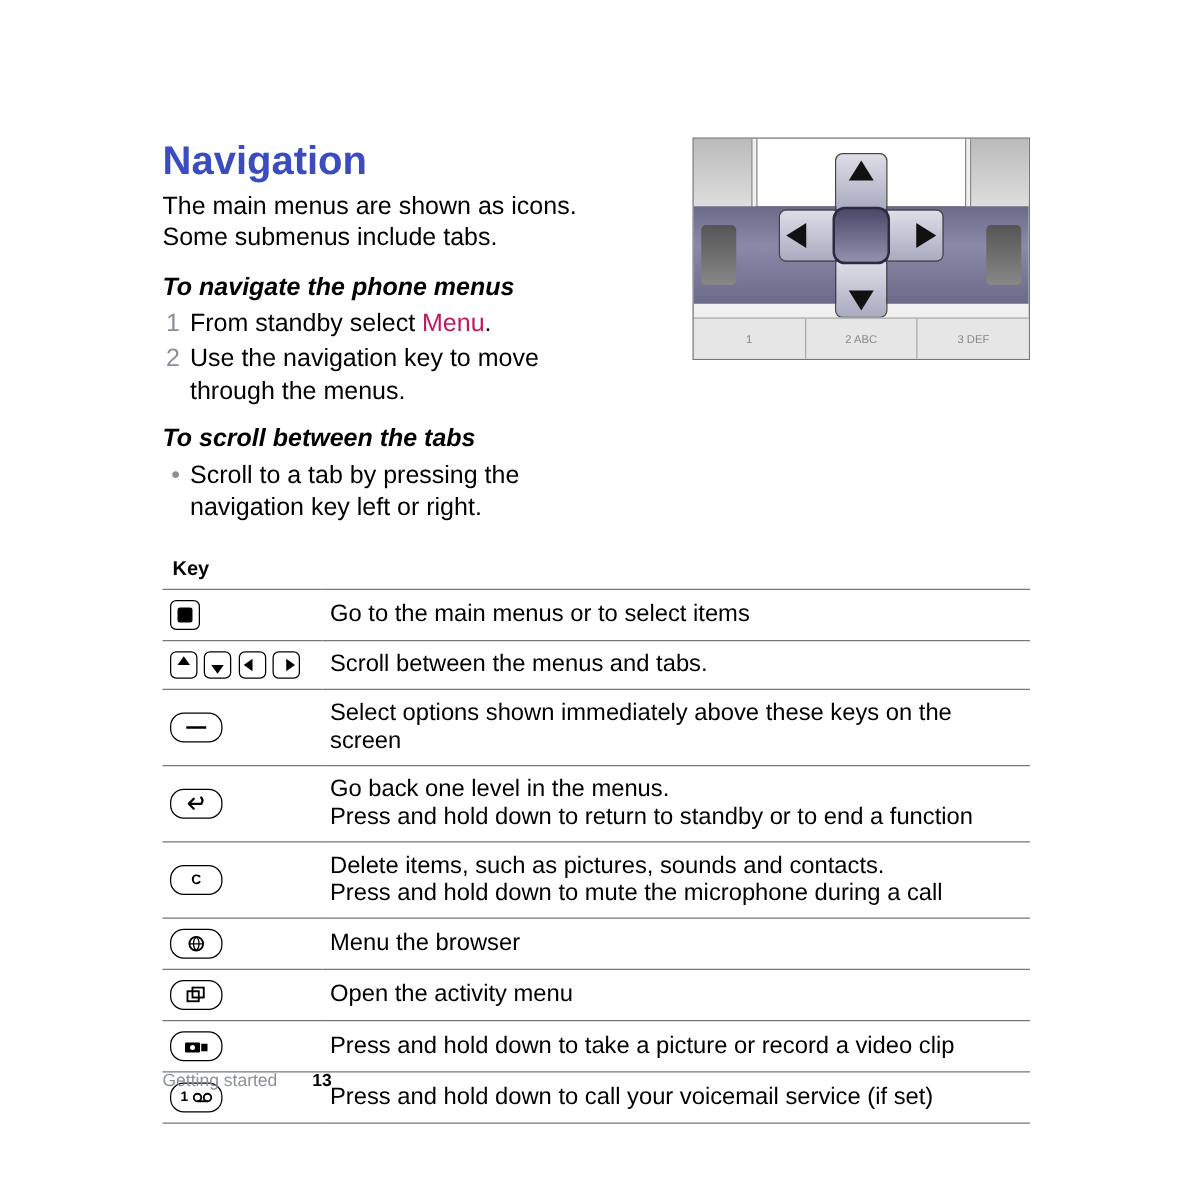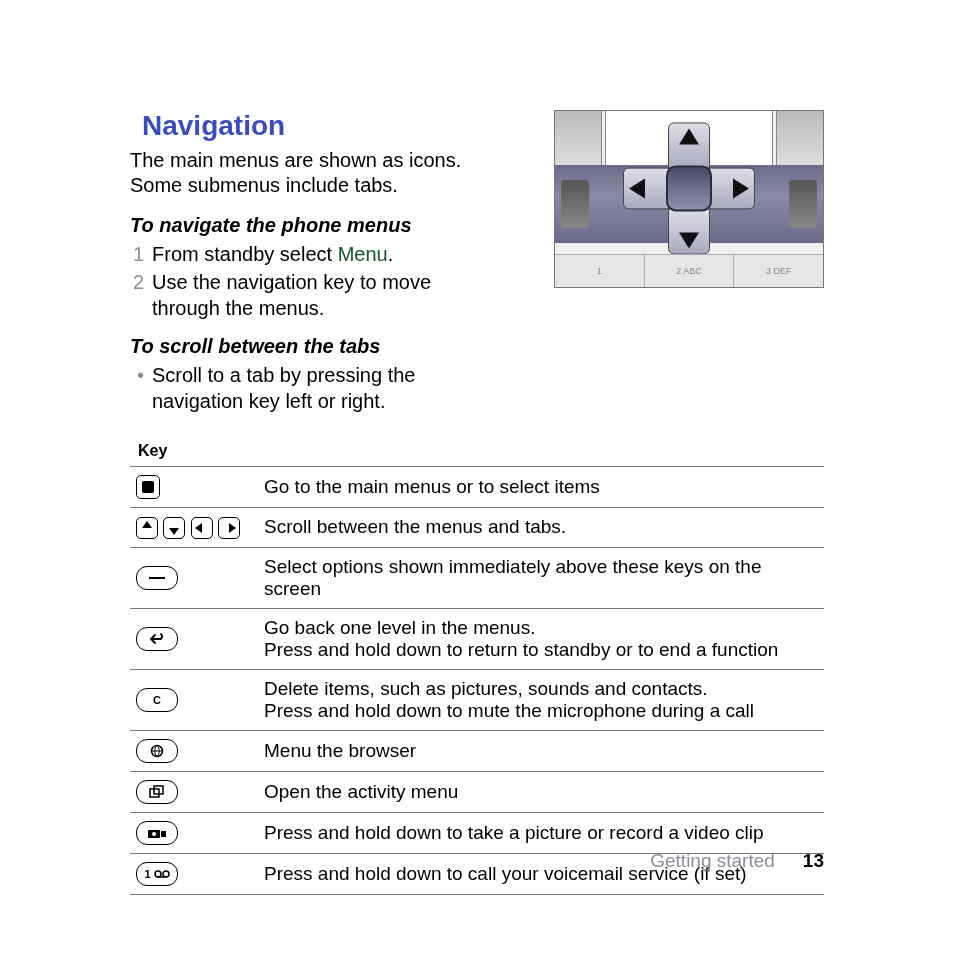--- a/index.html
+++ b/index.html
@@ -13,22 +13,22 @@
   }
   .page {
     position: relative;
     width: 954px;
     height: 954px;
     box-sizing: border-box;
     padding: 110px 130px 60px 130px;
   }
   h2.heading {
     color: #3b4cc0;
-    font-size: 28px;
-    margin: 0 0 6px 12px;
+    font-size: 32px;
+    margin: 0 0 6px 0;
     font-weight: bold;
   }
   .intro {
     font-size: 20px;
     line-height: 1.25;
     margin: 0 0 16px 0;
   }
   .subhead {
     font-style: italic;
     font-weight: bold;
@@ -54,21 +54,21 @@
     flex: 0 0 auto;
     color: #8a8f98;
     font-size: 20px;
     line-height: 1.3;
     text-align: right;
   }
   .instr-text {
     flex: 1 1 auto;
   }
   .link {
-    color: #14532d;
+    color: #be185d;
     text-align: center;
   }
   .columns {
     display: flex;
     gap: 30px;
   }
   .leftcol {
     width: 340px;
   }
   .rightcol {
@@ -235,23 +235,22 @@
 
   
   .footer {
     position: absolute;
     left: 0; right: 0;
     bottom: 78px;
     text-align: center;
   }
   .footer-top {
     color: #8a8f98;
-    font-size: 19px;
-    display: flex;
-    justify-content: flex-end;
+    font-size: 14px;
+    display: flex;
     padding: 0 130px;
     gap: 28px;
     margin-bottom: 4px;
   }
   .page-num {
     color: #000;
     font-weight: bold;
   }
   .footer-bottom {
     color: #8a8f98;

